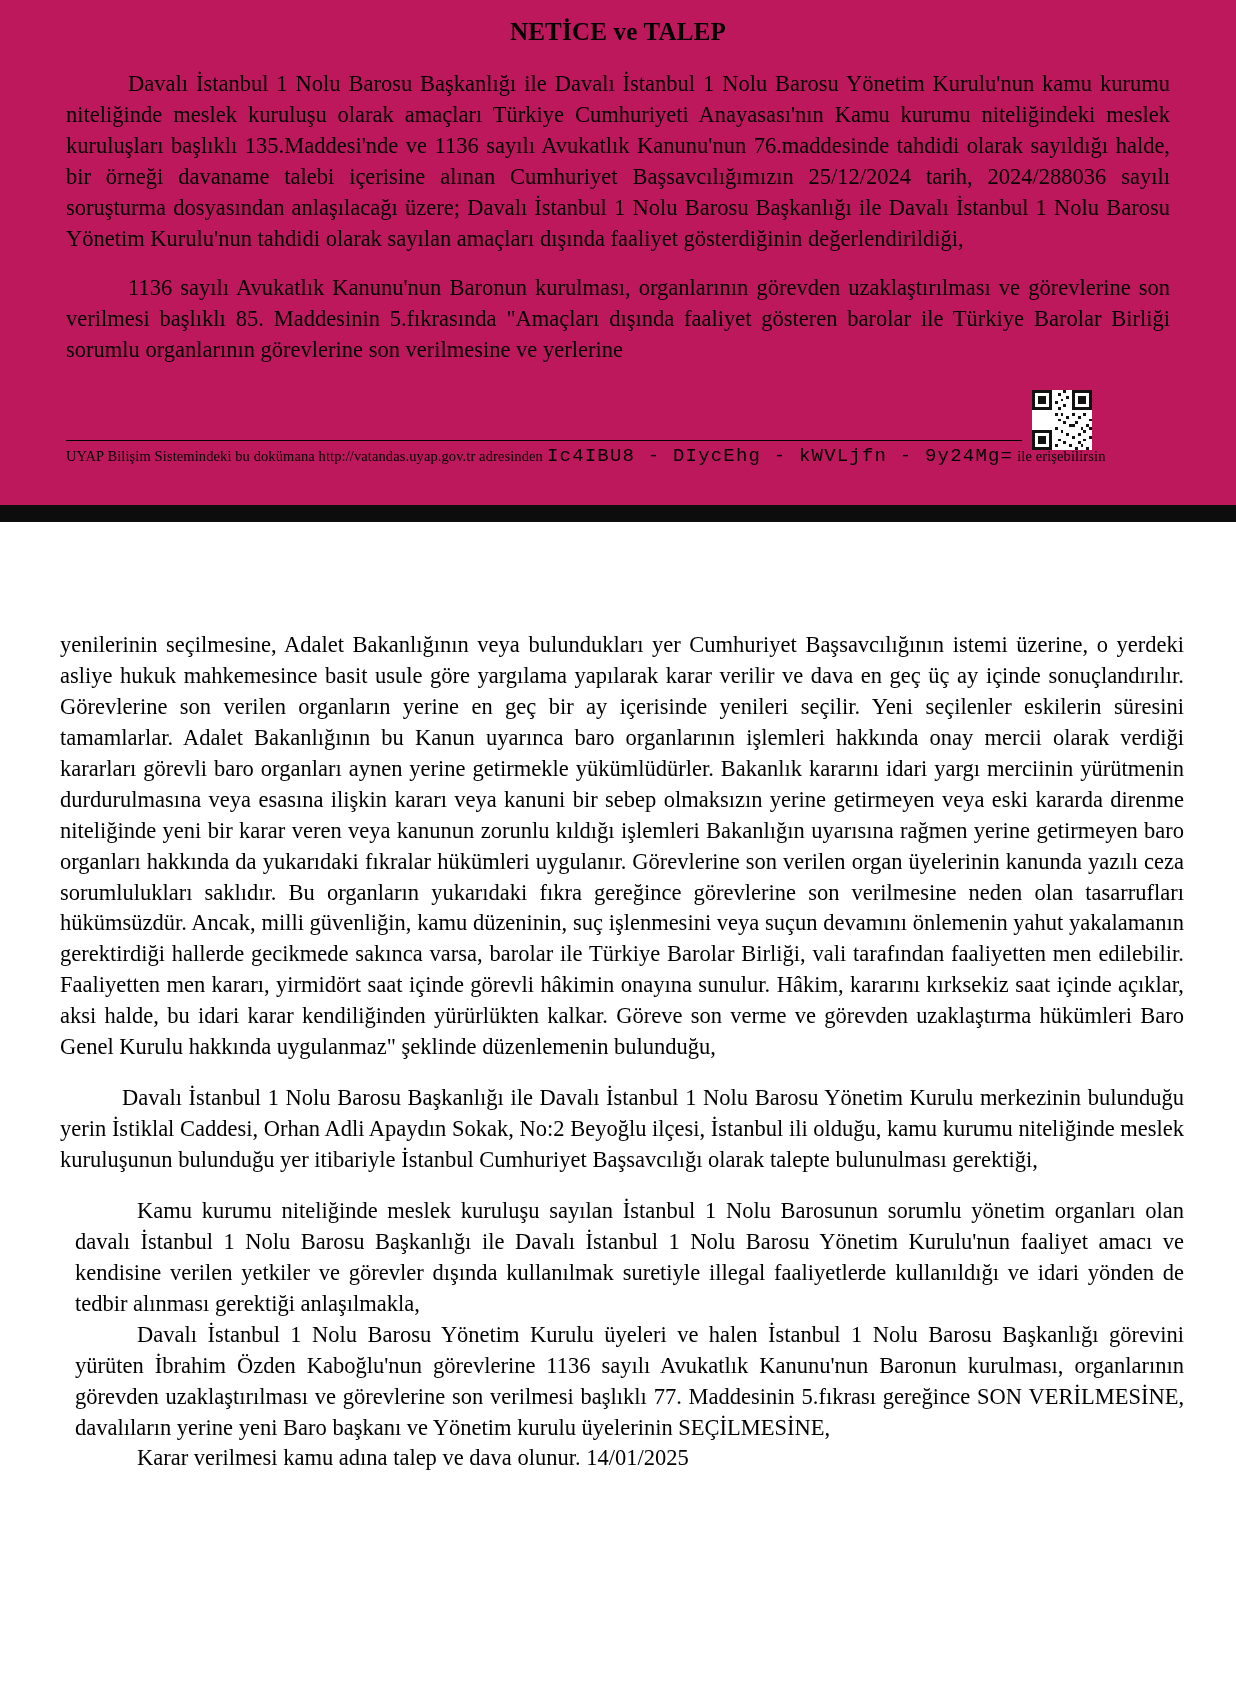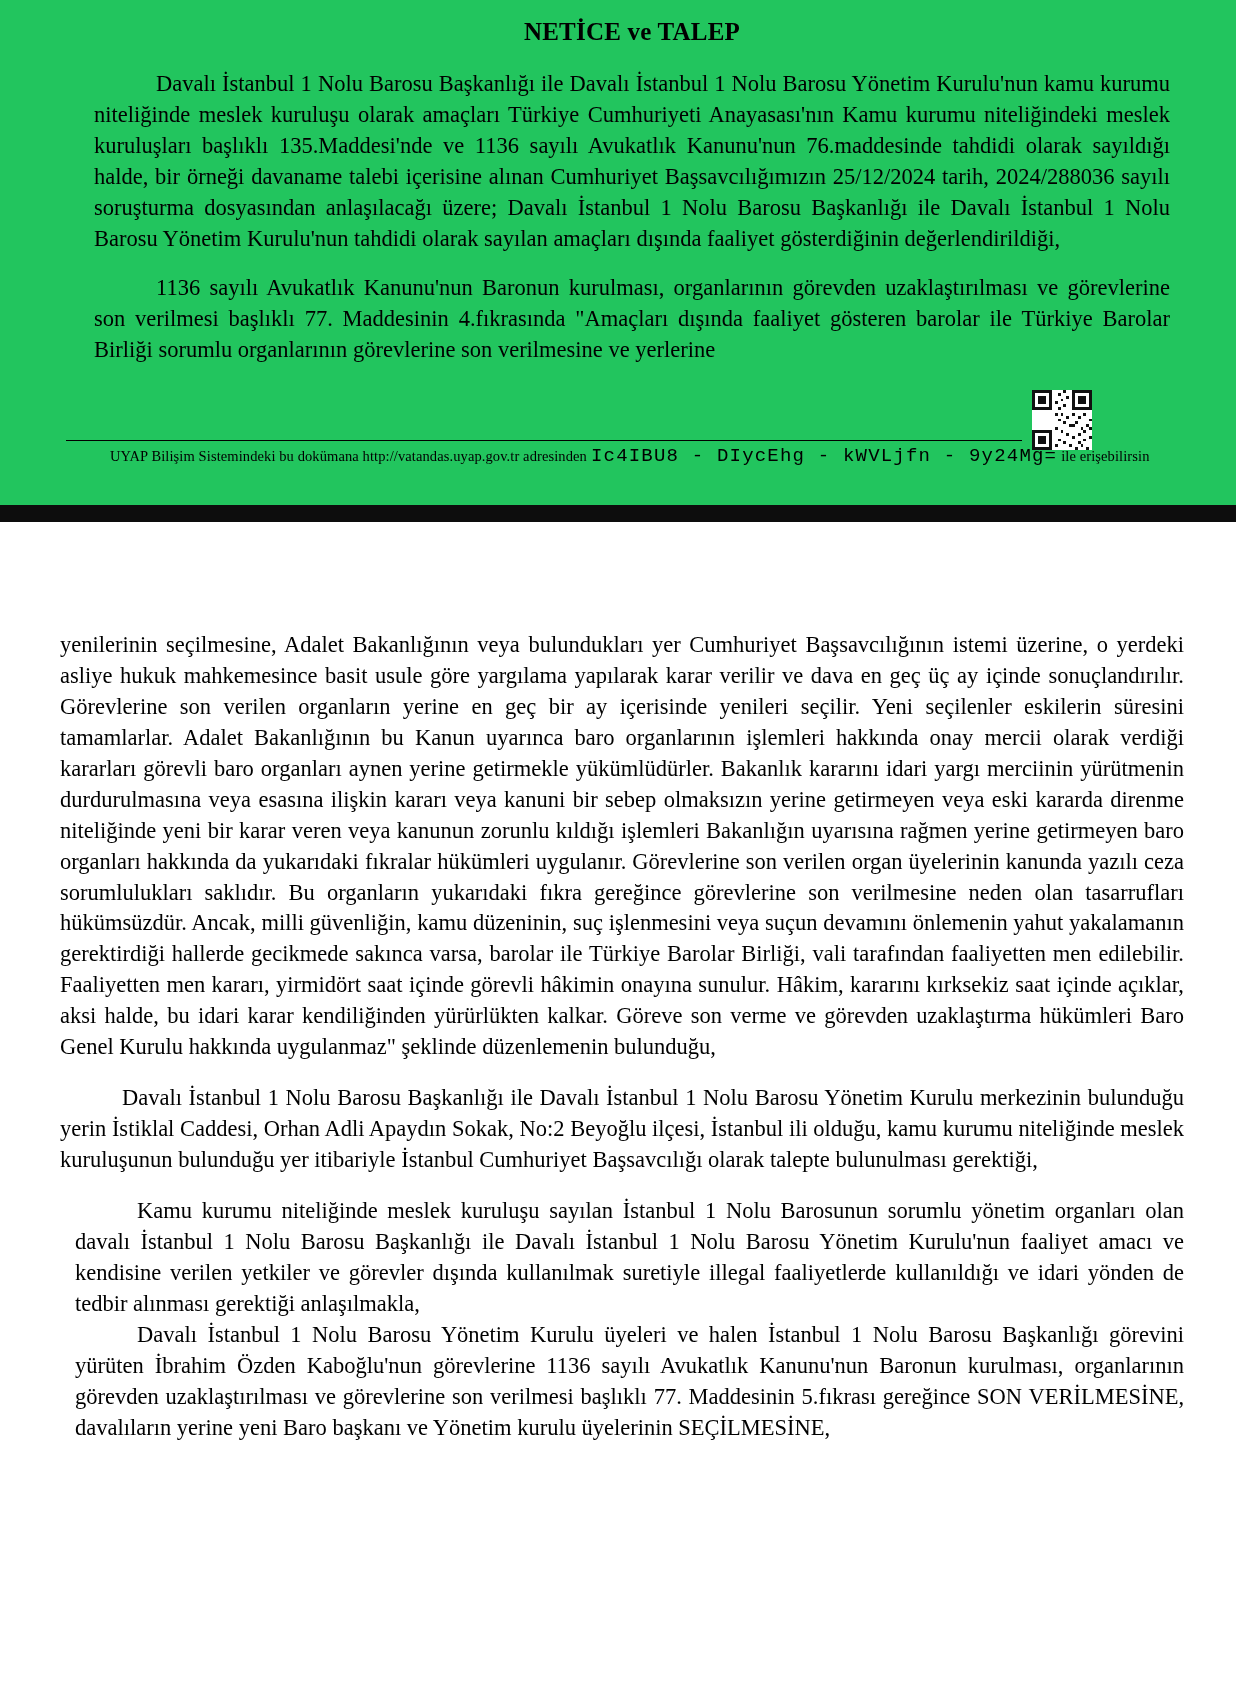--- a/index.html
+++ b/index.html
@@ -21,23 +21,23 @@
     background: #ffffff;
   }
 
   
   .doc-top {
     position: absolute;
     left: 0;
     top: 0;
     width: 1236px;
     height: 505px;
-    background: #22c55e;
+    background: #be185d;
     box-sizing: border-box;
-    padding: 10px 66px 0 94px;
+    padding: 10px 66px 0 66px;
   }
   .doc-title {
     text-align: center;
     font-weight: bold;
     font-size: 25px;
     letter-spacing: 0.2px;
     margin: 8px 0 22px 0;
   }
   .para {
     text-align: justify;
@@ -62,21 +62,20 @@
   }
   .uyap-rule {
     border-top: 1.5px solid #000;
     width: 956px;
     margin: 0 0 4px 0;
   }
   .uyap-line {
     font-size: 14.5px;
     white-space: nowrap;
     letter-spacing: 0.1px;
-    margin-left: 44px;
   }
   .uyap-line .small {
     font-size: 14.5px;
   }
   .uyap-line .code {
     font-family: "Liberation Mono", monospace;
     font-size: 19px;
     letter-spacing: 1.2px;
     padding: 0 4px;
   }
@@ -133,21 +132,21 @@
 <body>
 
 <div class="page">
 
   <div class="doc-top">
 
     <div class="doc-title">NETİCE ve TALEP</div>
 
     <p class="para indent">Davalı İstanbul 1 Nolu Barosu Başkanlığı ile Davalı  İstanbul 1 Nolu Barosu Yönetim Kurulu'nun kamu kurumu niteliğinde meslek kuruluşu olarak amaçları  Türkiye Cumhuriyeti Anayasası'nın Kamu kurumu niteliğindeki meslek kuruluşları başlıklı 135.Maddesi'nde ve    1136 sayılı Avukatlık Kanunu'nun 76.maddesinde tahdidi olarak sayıldığı halde, bir örneği davaname talebi içerisine   alınan Cumhuriyet Başsavcılığımızın 25/12/2024 tarih, 2024/288036  sayılı soruşturma dosyasından anlaşılacağı üzere; Davalı İstanbul 1 Nolu Barosu Başkanlığı ile Davalı  İstanbul 1 Nolu Barosu Yönetim Kurulu'nun tahdidi olarak sayılan amaçları dışında faaliyet gösterdiğinin değerlendirildiği,</p>
 
-    <p class="para indent tight">1136 sayılı Avukatlık Kanunu'nun Baronun kurulması, organlarının görevden uzaklaştırılması ve görevlerine son   verilmesi başlıklı 77.  Maddesinin 4.fıkrasında "Amaçları dışında faaliyet gösteren barolar ile Türkiye Barolar Birliği sorumlu organlarının görevlerine son verilmesine ve yerlerine</p>
+    <p class="para indent tight">1136 sayılı Avukatlık Kanunu'nun Baronun kurulması, organlarının görevden uzaklaştırılması ve görevlerine son   verilmesi başlıklı 85.  Maddesinin 5.fıkrasında "Amaçları dışında faaliyet gösteren barolar ile Türkiye Barolar Birliği sorumlu organlarının görevlerine son verilmesine ve yerlerine</p>
 
   </div>
 
   <div class="qr">
     <svg width="60" height="60" viewBox="0 0 21 21" shape-rendering="crispEdges">
       <rect width="21" height="21" fill="#ffffff"></rect>
       <g fill="#111111">
         <rect x="0" y="0" width="7" height="1"></rect>
           <rect x="0" y="6" width="7" height="1"></rect>
         <rect x="0" y="0" width="1" height="7"></rect>
@@ -218,16 +217,17 @@
   <div class="doc-bottom">
 
     <p class="para">yenilerinin seçilmesine, Adalet Bakanlığının veya bulundukları yer Cumhuriyet Başsavcılığının istemi üzerine, o yerdeki asliye hukuk mahkemesince basit usule göre yargılama yapılarak karar verilir ve dava en geç üç ay  içinde sonuçlandırılır. Görevlerine son verilen organların yerine en geç bir ay içerisinde yenileri seçilir. Yeni seçilenler eskilerin süresini tamamlarlar. Adalet Bakanlığının bu Kanun uyarınca baro organlarının  işlemleri hakkında onay mercii olarak verdiği kararları görevli baro organları aynen yerine getirmekle yükümlüdürler.  Bakanlık kararını idari yargı merciinin yürütmenin durdurulmasına veya esasına ilişkin kararı veya kanuni bir sebep olmaksızın yerine getirmeyen veya eski kararda direnme niteliğinde yeni bir karar veren veya kanunun zorunlu kıldığı işlemleri Bakanlığın uyarısına rağmen yerine getirmeyen baro organları hakkında da yukarıdaki fıkralar hükümleri uygulanır.  Görevlerine son verilen organ üyelerinin kanunda yazılı ceza sorumlulukları saklıdır. Bu organların yukarıdaki fıkra gereğince görevlerine son verilmesine neden olan tasarrufları hükümsüzdür.  Ancak, milli güvenliğin, kamu düzeninin, suç  işlenmesini veya suçun devamını önlemenin yahut yakalamanın gerektirdiği hallerde gecikmede sakınca varsa, barolar ile Türkiye Barolar Birliği, vali tarafından faaliyetten men edilebilir. Faaliyetten men kararı, yirmidört saat içinde görevli hâkimin onayına sunulur. Hâkim, kararını kırksekiz saat  içinde açıklar, aksi halde, bu idari karar kendiliğinden yürürlükten kalkar. Göreve son verme ve görevden uzaklaştırma hükümleri Baro Genel Kurulu hakkında uygulanmaz" şeklinde düzenlemenin bulunduğu,</p>
 
     <p class="para indent">Davalı İstanbul 1 Nolu Barosu Başkanlığı ile Davalı  İstanbul 1 Nolu Barosu Yönetim Kurulu merkezinin bulunduğu yerin İstiklal Caddesi, Orhan Adli Apaydın Sokak, No:2 Beyoğlu ilçesi, İstanbul ili olduğu, kamu kurumu niteliğinde meslek kuruluşunun bulunduğu yer itibariyle İstanbul  Cumhuriyet Başsavcılığı olarak talepte bulunulması gerektiği,</p>
 
     <p class="para indent run">Kamu kurumu  niteliğinde meslek kuruluşu sayılan İstanbul 1 Nolu Barosunun sorumlu yönetim organları olan  davalı    İstanbul 1 Nolu Barosu Başkanlığı ile Davalı  İstanbul 1 Nolu Barosu Yönetim Kurulu'nun   faaliyet amacı ve   kendisine  verilen   yetkiler ve görevler dışında kullanılmak suretiyle illegal faaliyetlerde kullanıldığı ve idari yönden de tedbir alınması gerektiği anlaşılmakla,</p>
 
     <p class="para indent run"><span>Davalı   İstanbul 1 Nolu Barosu Yönetim Kurulu   üyeleri ve halen İstanbul 1 Nolu Barosu Başkanlığı  görevini yürüten İbrahim Özden Kaboğlu'nun görevlerine  1136 sayılı Avukatlık Kanunu'nun Baronun kurulması, organlarının görevden uzaklaştırılması ve görevlerine son   verilmesi başlıklı 77. Maddesinin 5.fıkrası gereğince </span><b class="strong">SON VERİLMESİNE</b><span>, davalıların yerine yeni Baro başkanı ve Yönetim kurulu üyelerinin </span><b class="strong">SEÇİLMESİNE,</b></p>
 
+    <p class="para indent run">Karar verilmesi kamu adına talep ve dava olunur. 14/01/2025</p>
 
   </div>
 
 </div>
 
 </body></html>

